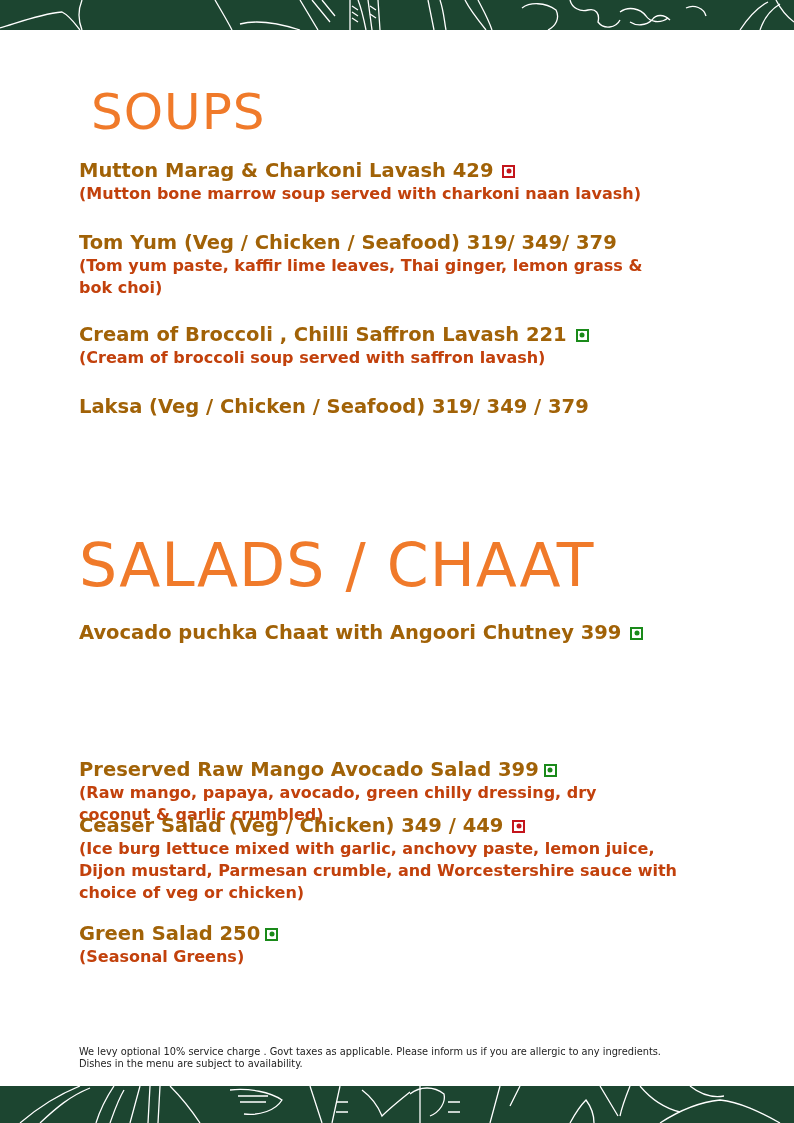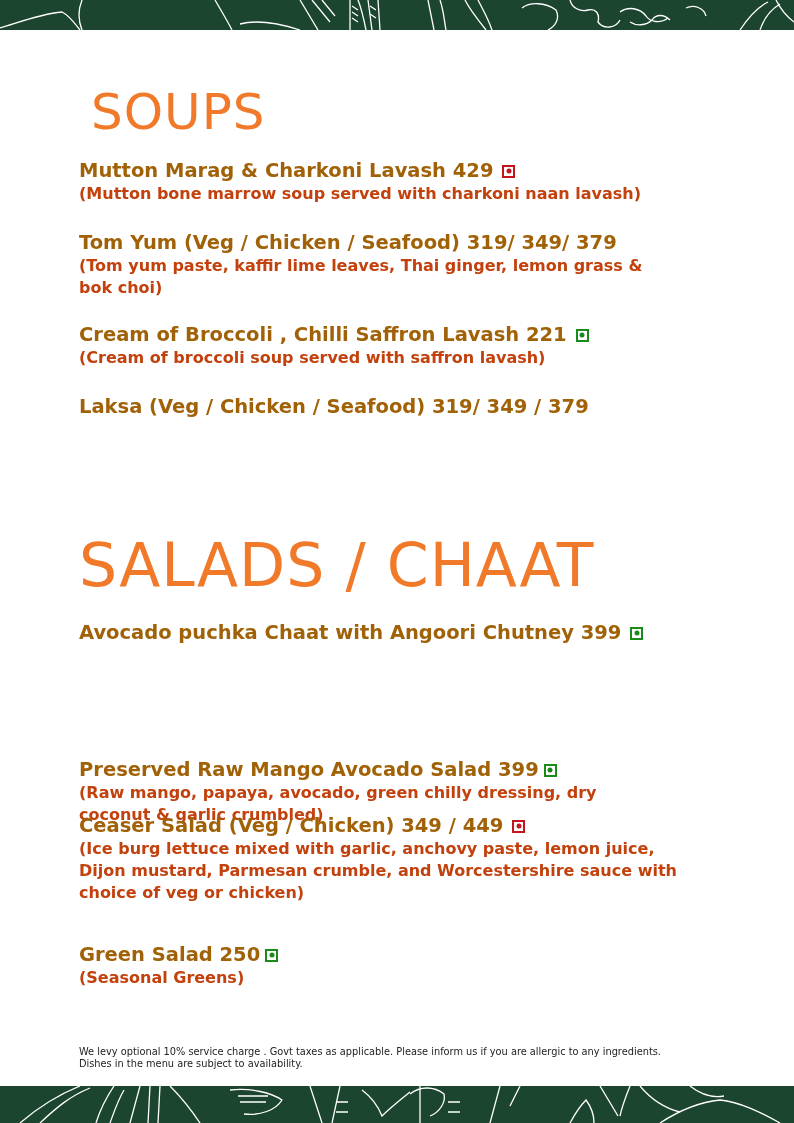--- a/index.html
+++ b/index.html
@@ -97,21 +97,21 @@
 </div>
 
 <div class="item" style="top:807px; width:610px;margin-top:7px;">
   <div class="item-name">
     <span>Ceaser Salad (Veg / Chicken) 349 / 449</span>
     <span class="mark nonveg"></span>
   </div>
   <div class="item-desc">(Ice burg lettuce mixed with garlic, anchovy paste, lemon juice, Dijon mustard, Parmesan crumble, and Worcestershire sauce with choice of veg or chicken)</div>
 </div>
 
-<div class="item" style="top:943px;">
+<div class="item" style="top:922px;">
   <div class="item-name">
     <span>Green Salad 250</span>
     <span class="mark veg" style="margin-left:5px;"></span>
   </div>
   <div class="item-desc">(Seasonal Greens)</div>
 </div>
 
 <div class="footer-note">
   <div>We levy optional 10% service charge . Govt taxes as applicable. Please inform us if you are allergic to any ingredients.</div>
   <div>Dishes in the menu are subject to availability.</div>

